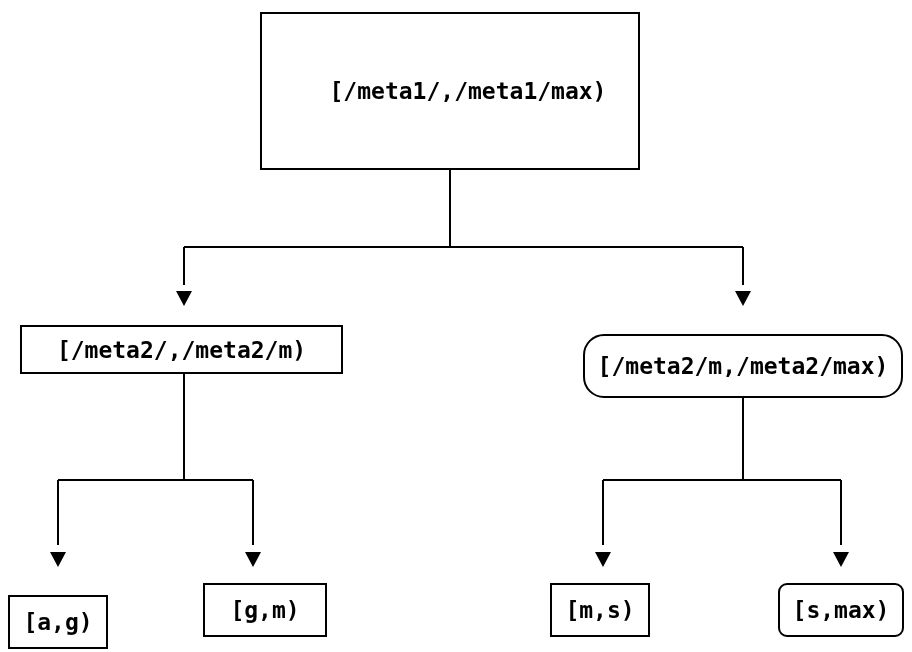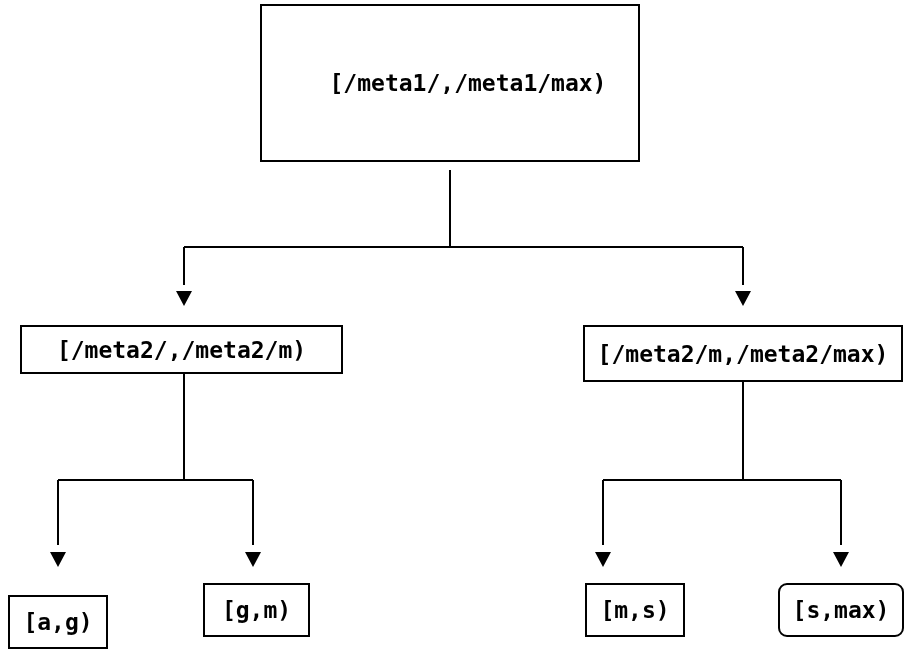--- a/index.html
+++ b/index.html
@@ -29,26 +29,26 @@
     border: 2px solid #000000;
     background: #ffffff;
     display: flex;
     align-items: center;
     justify-content: center;
     font-weight: bold;
     font-size: 23px;
     color: #000000;
     white-space: nowrap;
   }
-  .node-root   { left: 260px; top: 4px;  width: 380px; height: 158px; padding-left: 36px; }
+  .node-root   { left: 260px; top: 12px;  width: 380px; height: 158px; padding-left: 36px; }
   .node-left   { left: 20px;  top: 325px; width: 323px; height: 49px;  }
-  .node-right  { left: 583px; top: 325px; width: 320px; height: 57px;  }
+  .node-right  { left: 583px; top: 334px; width: 320px; height: 64px; border-radius: 21px;  }
   .node-leaf-1 { left: 8px;   top: 583px; width: 100px; height: 54px; margin-top: 12px;  }
-  .node-leaf-2 { left: 203px; top: 583px; width: 107px; height: 54px; align-items: center;  }
-  .node-leaf-3 { left: 585px; top: 583px; width: 100px; height: 54px;  }
+  .node-leaf-2 { left: 203px; top: 583px; width: 124px; height: 54px; align-items: center;  }
+  .node-leaf-3 { left: 550px; top: 583px; width: 100px; height: 54px;  }
   .node-leaf-4 { left: 778px; top: 583px; width: 126px; height: 54px; border-radius: 9px;  }
 </style>
 </head>
 <body>
 
 <div class="canvas">
 
   <svg class="edges" viewBox="0 0 912 652" xmlns="http://www.w3.org/2000/svg">
 
     <path d="M450 170 V247 M184 247 H743 M184 247 V285 M743 247 V285" fill="none" stroke="#000000" stroke-width="2"></path>

